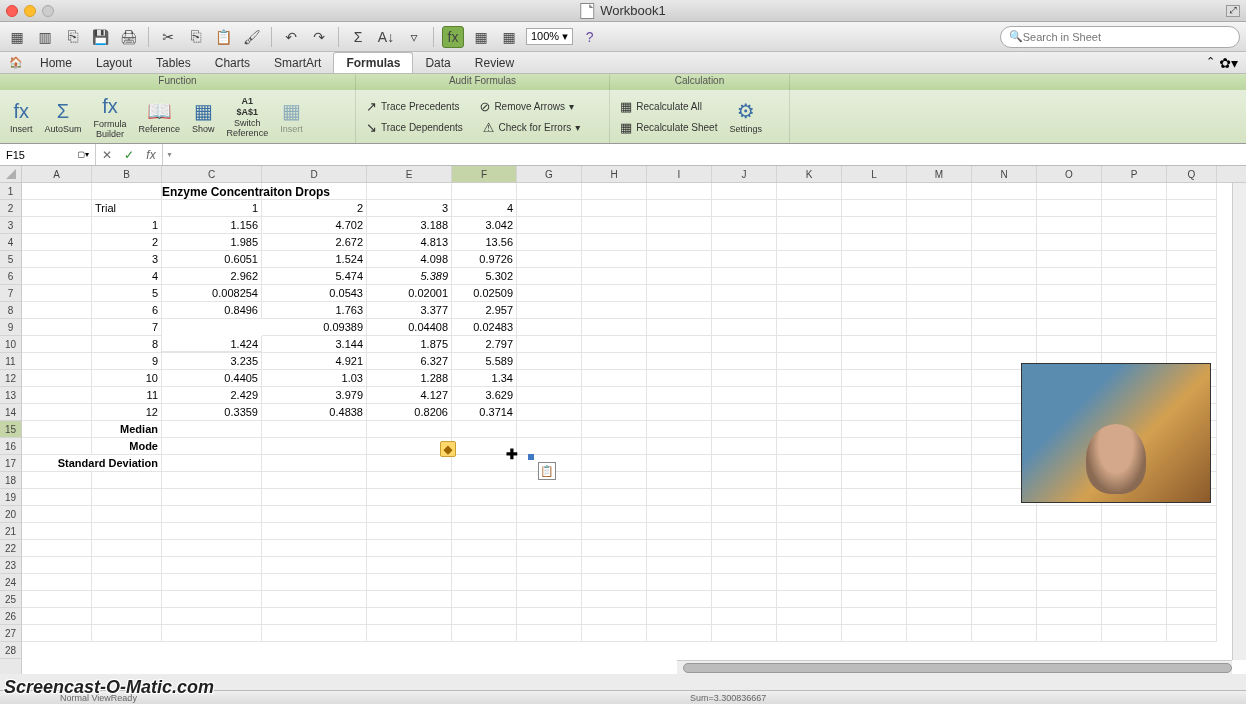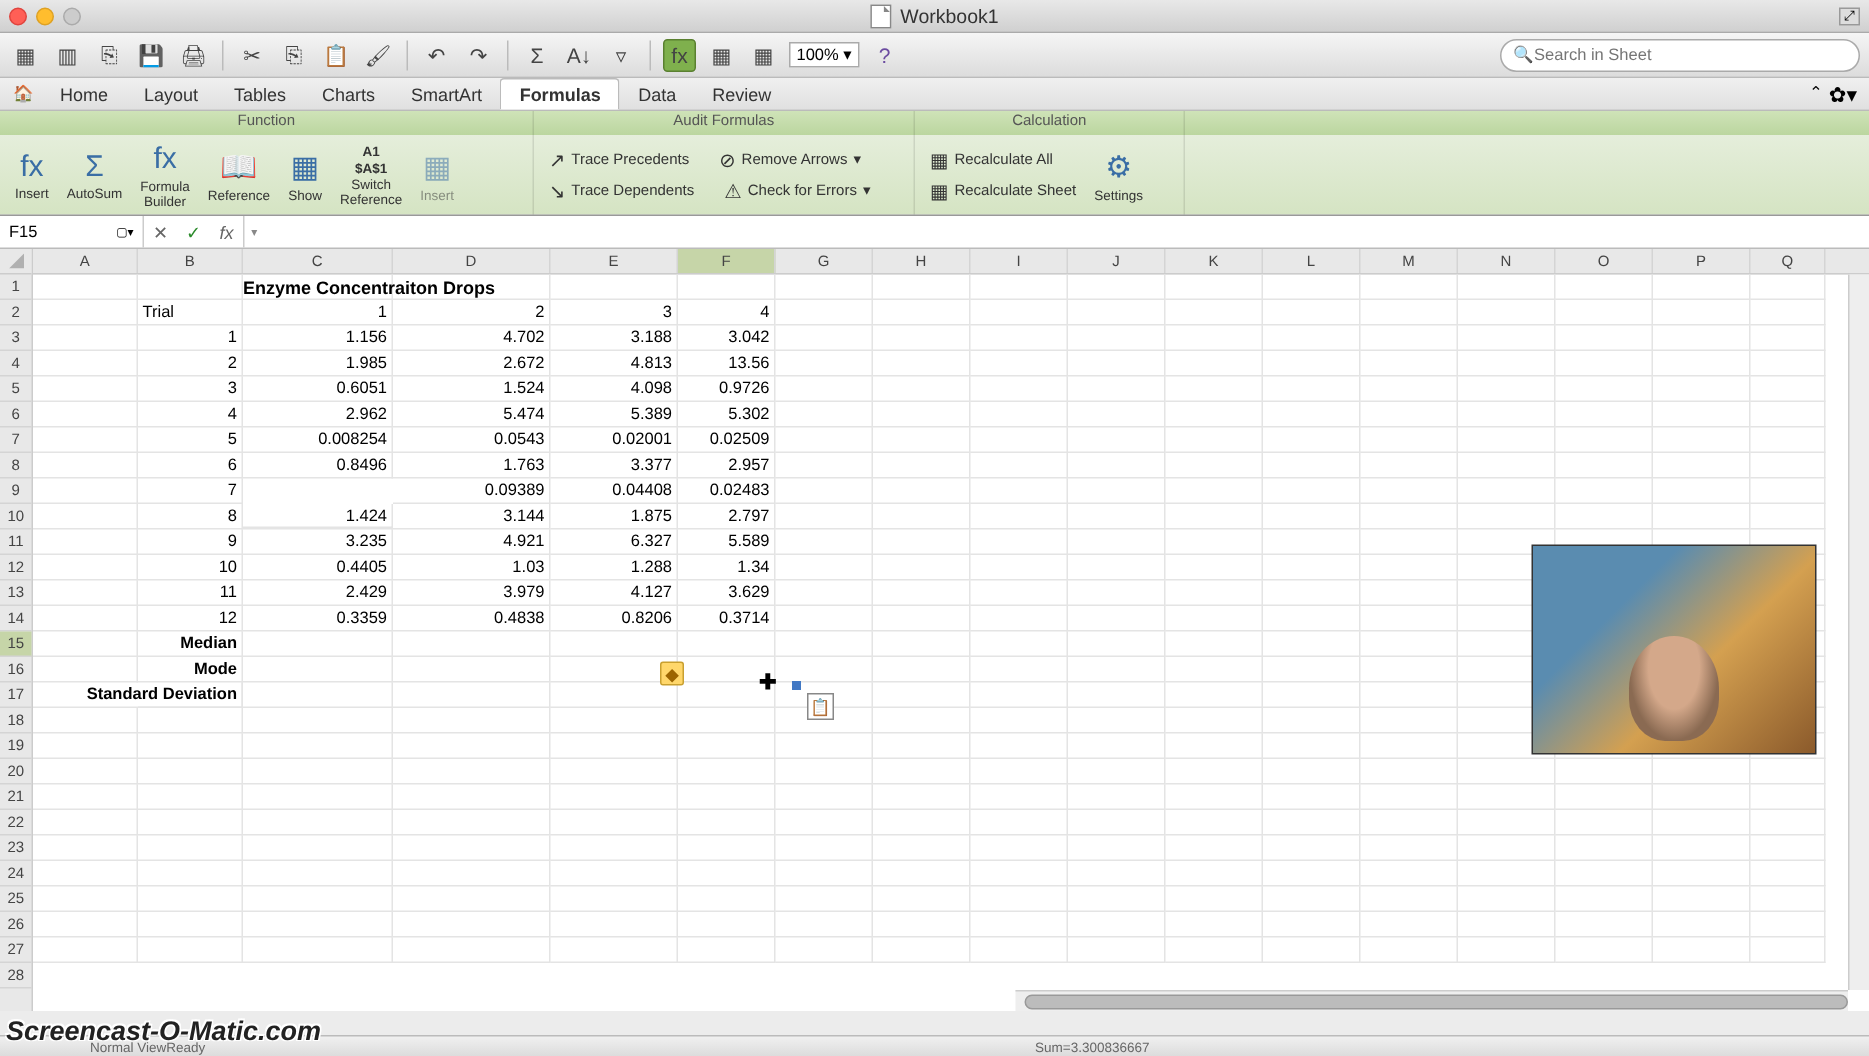--- a/index.html
+++ b/index.html
@@ -388,21 +388,21 @@
           <div class="cell colw-N" style="width: 65px;"></div>
           <div class="cell colw-O" style="width: 65px;"></div>
           <div class="cell colw-P" style="width: 65px;"></div>
           <div class="cell colw-Q" style="width: 50px;"></div>
         </div>
         <div class="row">
           <div class="cell colw-A" style="width: 70px;"></div>
           <div class="cell colw-B" style="width: 70px;">4</div>
           <div class="cell colw-C" style="width: 100px;">2.962</div>
           <div class="cell colw-D" style="width: 105px;">5.474</div>
-          <div class="cell colw-E" style="width: 85px;">5.389</div>
+          <div class="cell colw-E" style="width: 85px; font-style: italic;">5.389</div>
           <div class="cell colw-F" style="width: 65px;">5.302</div>
           <div class="cell colw-G" style="width: 65px;"></div>
           <div class="cell colw-H" style="width: 65px;"></div>
           <div class="cell colw-I" style="width: 65px;"></div>
           <div class="cell colw-J" style="width: 65px;"></div>
           <div class="cell colw-K" style="width: 65px;"></div>
           <div class="cell colw-L" style="width: 65px;"></div>
           <div class="cell colw-M" style="width: 65px;"></div>
           <div class="cell colw-N" style="width: 65px;"></div>
           <div class="cell colw-O" style="width: 65px;"></div>

